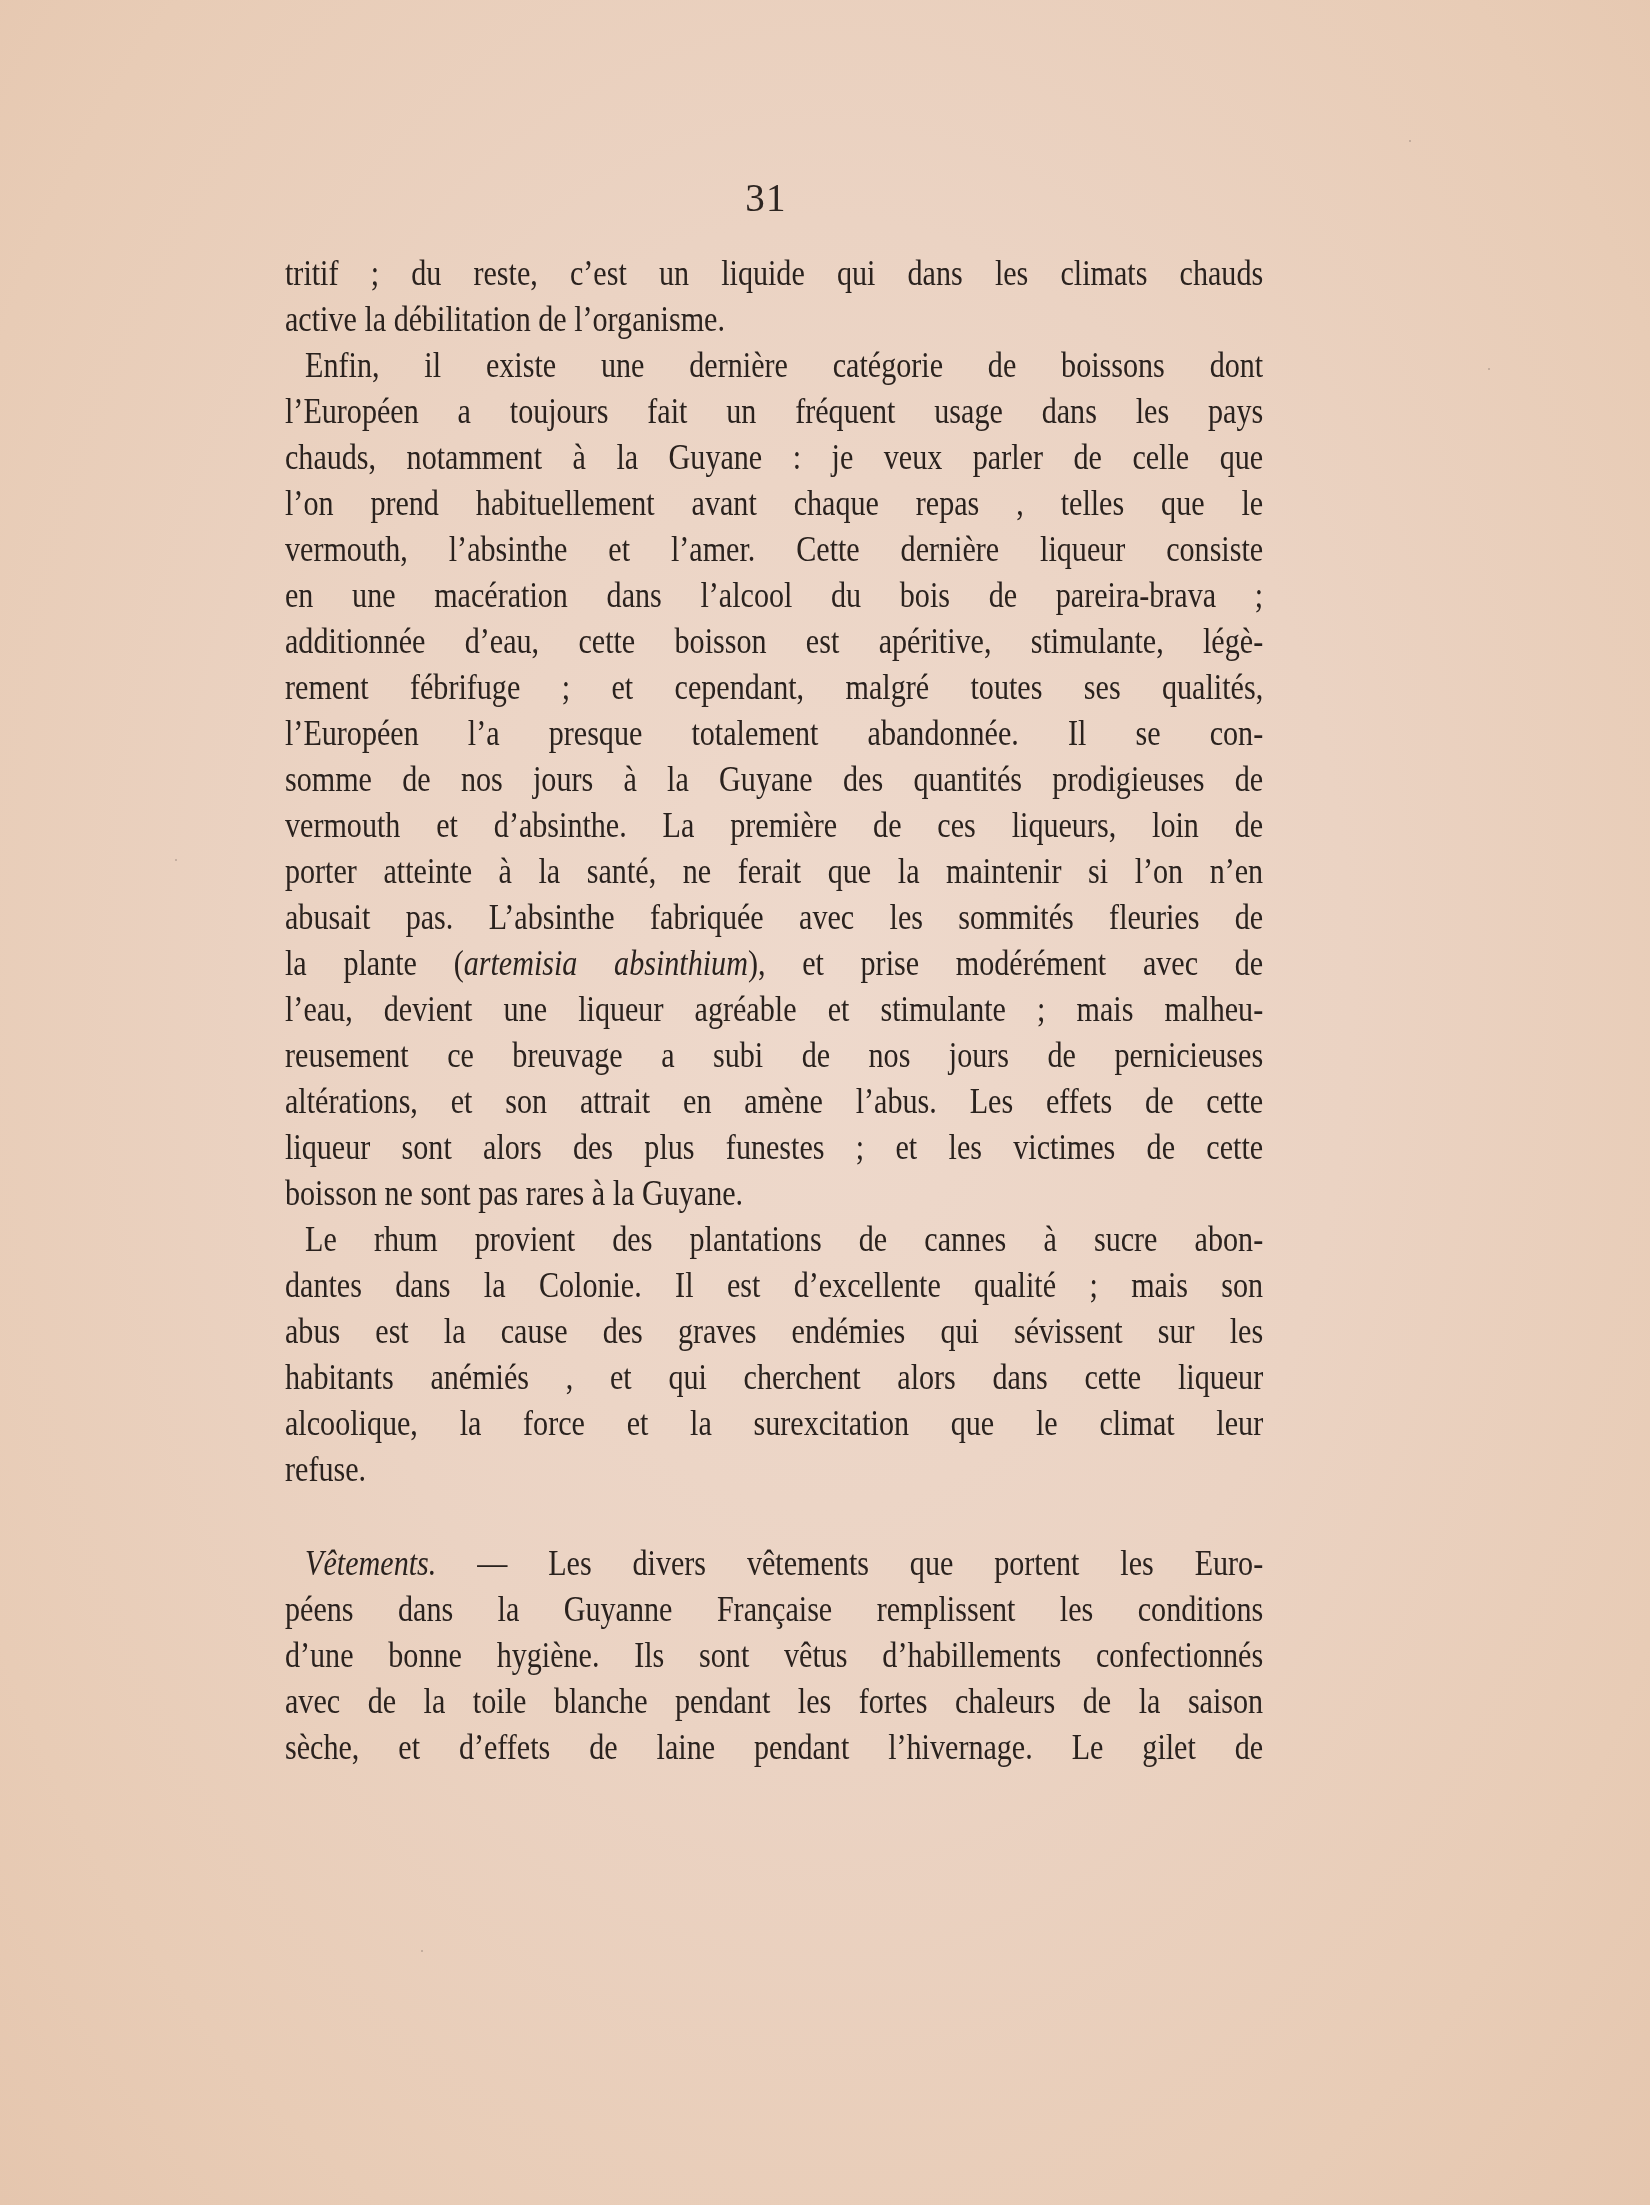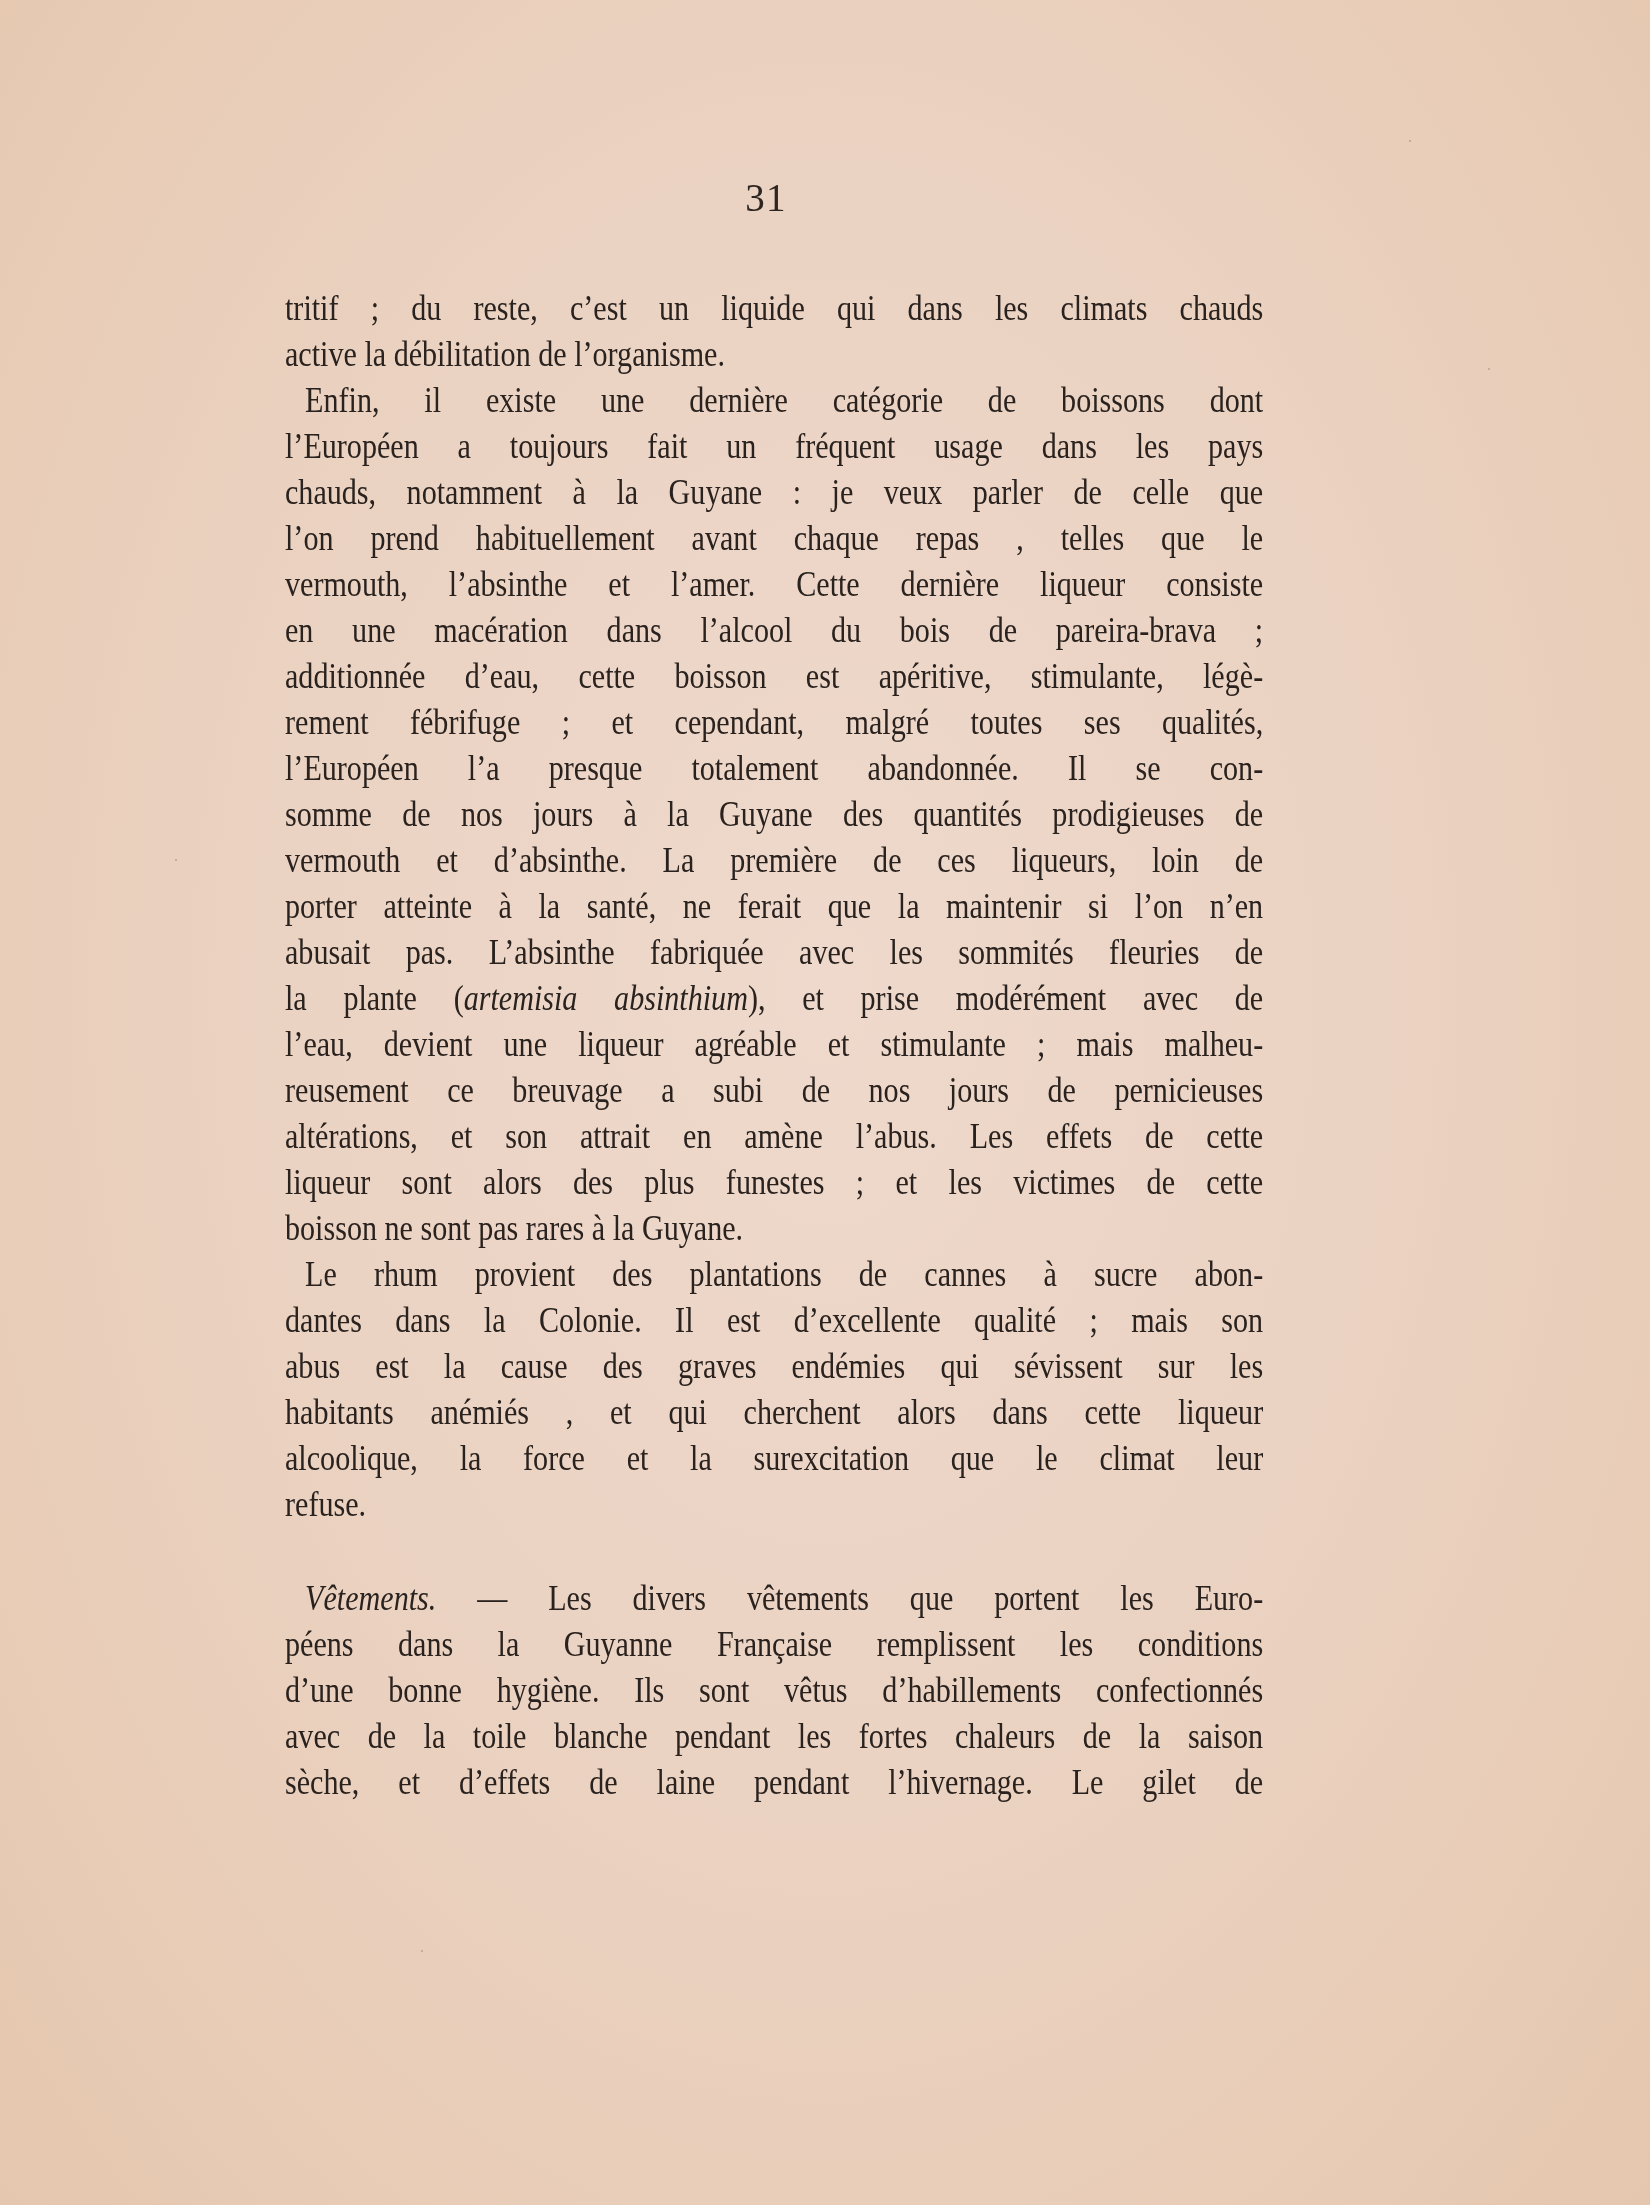--- a/index.html
+++ b/index.html
@@ -29,21 +29,20 @@
     text-align: center;
     font-size: 39px;
     letter-spacing: 1.2px;
     color: #2d2521;
   }
   .text-block {
     position: absolute;
     left: 285px;
     top: 251px;
     width: 978px;
-    margin-top: 35px;
   }
   .line {
     display: block;
     height: 46px;
     line-height: 46px;
     font-size: 35px;
     white-space: nowrap;
     text-align: justify;
     text-align-last: justify;
     transform: scaleX(0.86);

